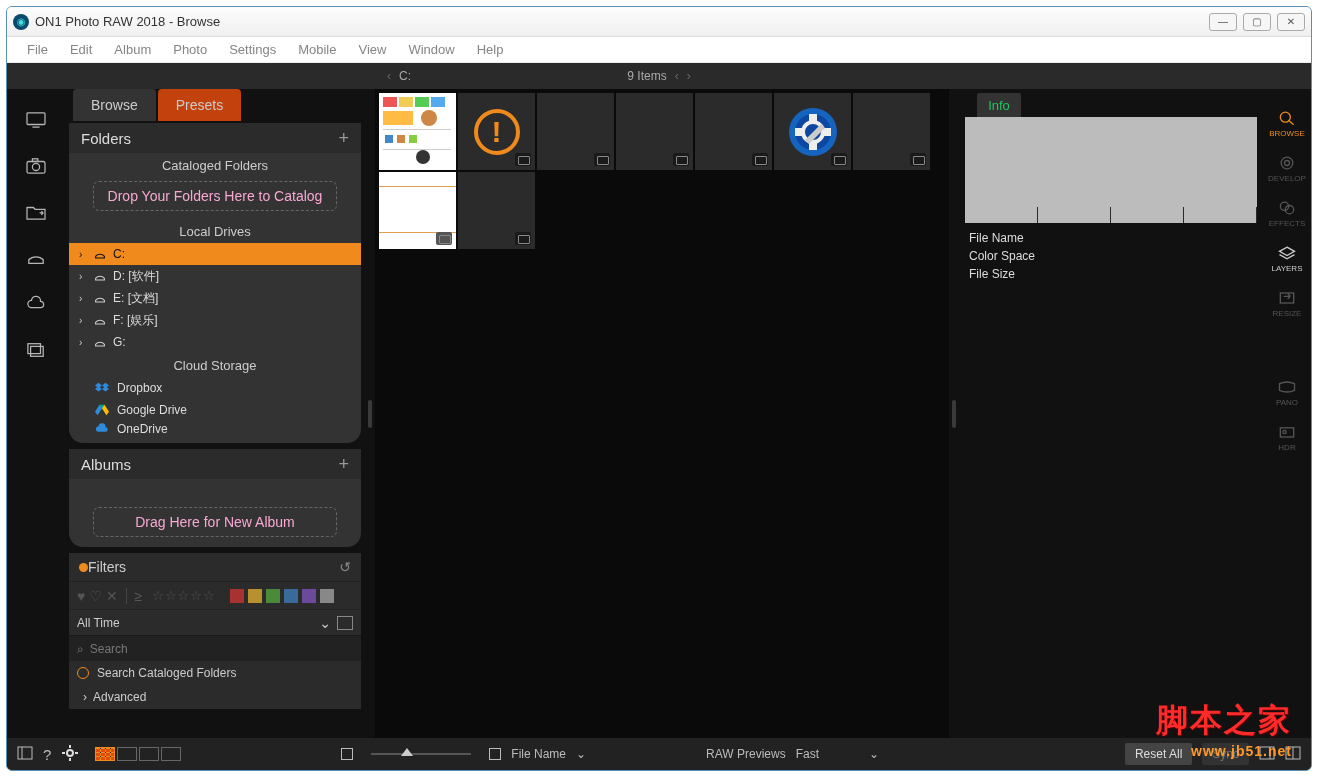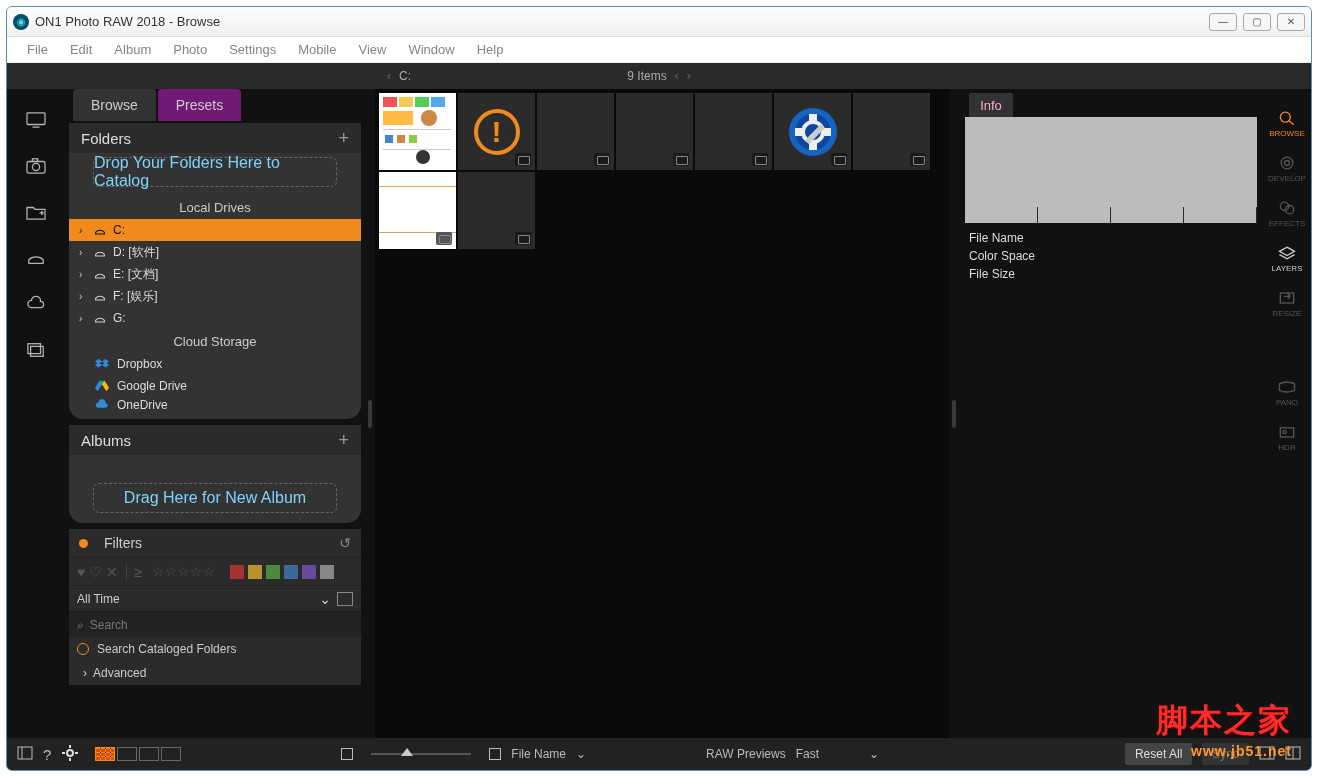--- a/index.html
+++ b/index.html
@@ -15,34 +15,34 @@
 .app-body{flex:1;background:#111;display:flex;flex-direction:column;min-height:0}
 .breadcrumb-bar{height:26px;background:#2a2a2a;display:flex;align-items:center;color:#aaa;font-size:12px;position:relative}
 .breadcrumb-bar .bc-nav{position:absolute;left:380px;display:flex;align-items:center;gap:8px}
 .breadcrumb-bar .bc-items{position:absolute;left:50%;transform:translateX(-50%);display:flex;align-items:center;gap:8px}
 .chev{color:#666;font-size:12px}
 .main-row{flex:1;display:flex;min-height:0}
 .left-rail{width:58px;background:#111;display:flex;flex-direction:column;align-items:center;padding-top:22px;gap:24px}
 .left-rail svg{width:22px;height:18px;stroke:#b5b5b5;fill:none;stroke-width:1.4}
 .left-panel{width:300px;background:#111;display:flex;flex-direction:column;overflow:hidden}
 .tabs{height:32px;display:flex;background:#111;padding-left:8px}
-.tab{padding:0 18px;display:flex;align-items:center;color:#ccc;font-size:14px;background:#701a75;border-radius:4px 4px 0 0;margin-right:2px}
+.tab{padding:0 18px;display:flex;align-items:center;color:#ccc;font-size:14px;background:#c2410c;border-radius:4px 4px 0 0;margin-right:2px}
 .tab.active{background:#333}
 .panel-section{background:#333;margin:2px 4px 0;border-radius:14px}
 .section-header{height:30px;display:flex;align-items:center;padding:0 12px;color:#ddd;font-size:15px;background:#2b2b2b}
 .section-header .plus{margin-left:auto;color:#999;font-size:18px}
 .sub-header{height:24px;display:flex;align-items:center;justify-content:center;color:#ccc;font-size:13px;background:#333}
-.drop-zone{margin:4px 24px 8px;height:30px;border:1px dashed #666;border-radius:6px;display:flex;align-items:center;justify-content:center;color:#7dd3fc;font-size:16px}
+.drop-zone{margin:4px 24px 8px;height:30px;border:1px dashed #666;border-radius:6px;display:flex;align-items:center;justify-content:center;color:#f9a8d4;font-size:14px}
 .drive-row{height:22px;display:flex;align-items:center;padding:0 10px;color:#ddd;font-size:12px;gap:6px}
 .drive-row .arrow{color:#ccc;font-size:10px;width:8px}
 .drive-row.selected{background:#f08a1d;color:#111}
 .drive-row.selected .arrow{color:#111}
 .cloud-row{height:22px;display:flex;align-items:center;padding:0 10px 0 26px;color:#ddd;font-size:12px;gap:8px}
 .cloud-icon{width:14px;height:12px;display:inline-block}
-.filters-header{height:28px;display:flex;align-items:center;padding:0 10px;background:#2b2b2b;color:#ccc;font-size:14px;gap:16px}
+.filters-header{height:28px;display:flex;align-items:center;padding:0 10px;background:#2b2b2b;color:#ccc;font-size:14px;gap:0}
 .dot-orange{width:9px;height:9px;border-radius:50%;background:#f08a1d}
 .filters-row{height:28px;display:flex;align-items:center;padding:0 8px;gap:4px;background:#2b2b2b;border-top:1px solid #222}
 .ficon{color:#555;font-size:14px}
 .stars{color:#555;font-size:13px;letter-spacing:1px;margin-left:6px}
 .color-sq{width:14px;height:14px}
 .time-row{height:26px;display:flex;align-items:center;padding:0 8px;background:#2b2b2b;color:#ccc;font-size:12px;border-top:1px solid #222}
 .time-row .dd{margin-left:auto;color:#ccc;font-size:14px;margin-right:6px}
 .search-row{height:26px;display:flex;align-items:center;padding:0 8px;background:#222;color:#777;font-size:12px;gap:6px;border-top:1px solid #1a1a1a}
 .scf-row{height:24px;display:flex;align-items:center;padding:0 8px;color:#ccc;font-size:12px;gap:8px;background:#2b2b2b}
 .ring{width:12px;height:12px;border:1.5px solid #f08a1d;border-radius:50%}
@@ -52,21 +52,21 @@
 .center{flex:1;background:#0a0a0a;padding:4px;display:flex;flex-direction:column;min-height:0}
 .thumb-grid{display:flex;flex-wrap:wrap;align-content:flex-start;gap:2px}
 .thumb{width:77px;height:77px;background:#2b2b2b;position:relative;display:flex;align-items:center;justify-content:center}
 .thumb .folder-badge{position:absolute;right:4px;bottom:4px;width:16px;height:13px;background:#1a1a1a;border-radius:2px}
 .thumb .folder-badge::before{content:"";position:absolute;left:3px;top:3px;width:10px;height:7px;border:1px solid #888;border-radius:1px}
 .thumb.t1{background:#fff}
 .thumb.t2{background:#2b2b2b}
 .thumb.bottom{background:#fff}
 .warn-ring{width:46px;height:46px;border:4px solid #f08a1d;border-radius:50%;display:flex;align-items:center;justify-content:center;color:#f08a1d;font-size:30px;font-weight:bold}
 .right-panel{width:304px;background:#111;display:flex;flex-direction:column;padding:4px 2px}
-.info-tab{width:44px;height:24px;background:#333;color:#f9a8d4;font-size:13px;display:flex;align-items:center;justify-content:center;margin-left:8px;border-radius:2px 2px 0 0}
+.info-tab{width:44px;height:24px;background:#333;color:#22c55e;font-size:13px;display:flex;align-items:center;justify-content:center;margin-left:16px;border-radius:2px 2px 0 0}
 .info-preview{height:90px;background:#bcbcbc;margin:0 4px}
 .info-strip{height:16px;display:flex;margin:0 4px}
 .info-strip div{flex:1;background:#bcbcbc;border-right:1px solid #2a2a2a}
 .info-fields{padding:6px 8px;color:#ddd;font-size:12px;line-height:18px}
 .meta-panel{margin:8px 4px 0;background:#2b2b2b;border-radius:2px}
 .meta-header{height:28px;display:flex;align-items:center;padding:0 10px;color:#ccc;font-size:14px}
 .meta-body{padding:6px 0 12px;color:#888;font-size:12px}
 .meta-body div{text-align:right;padding:2px 180px 2px 0}
 .meta-tabs{height:26px;display:flex;border-top:1px solid #222}
 .meta-tabs span{flex:1;display:flex;align-items:center;justify-content:center;color:#999;font-size:12px}
@@ -155,20 +155,21 @@
         <div class="tabs">
           <div class="tab active">Browse</div>
           <div class="tab">Presets</div>
         </div>
 
         <div class="panel-section">
           <div class="section-header">
             <span>Folders</span>
             <span class="plus">+</span>
           </div>
+          <div class="sub-header">Cataloged Folders</div>
           <div class="drop-zone">Drop Your Folders Here to Catalog</div>
           <div class="sub-header">Local Drives</div>
           <div class="drive-row selected">
               <span class="arrow">›</span>
               <svg class="drive-icon" viewBox="0 0 16 12" fill="none" stroke="#111" stroke-width="1.3">
                 <path d="M3 8 a6 5 0 0 1 10 0 v2 h-10 z"></path>
               </svg>
               <span>C:</span>
             </div>
           <div class="drive-row">

